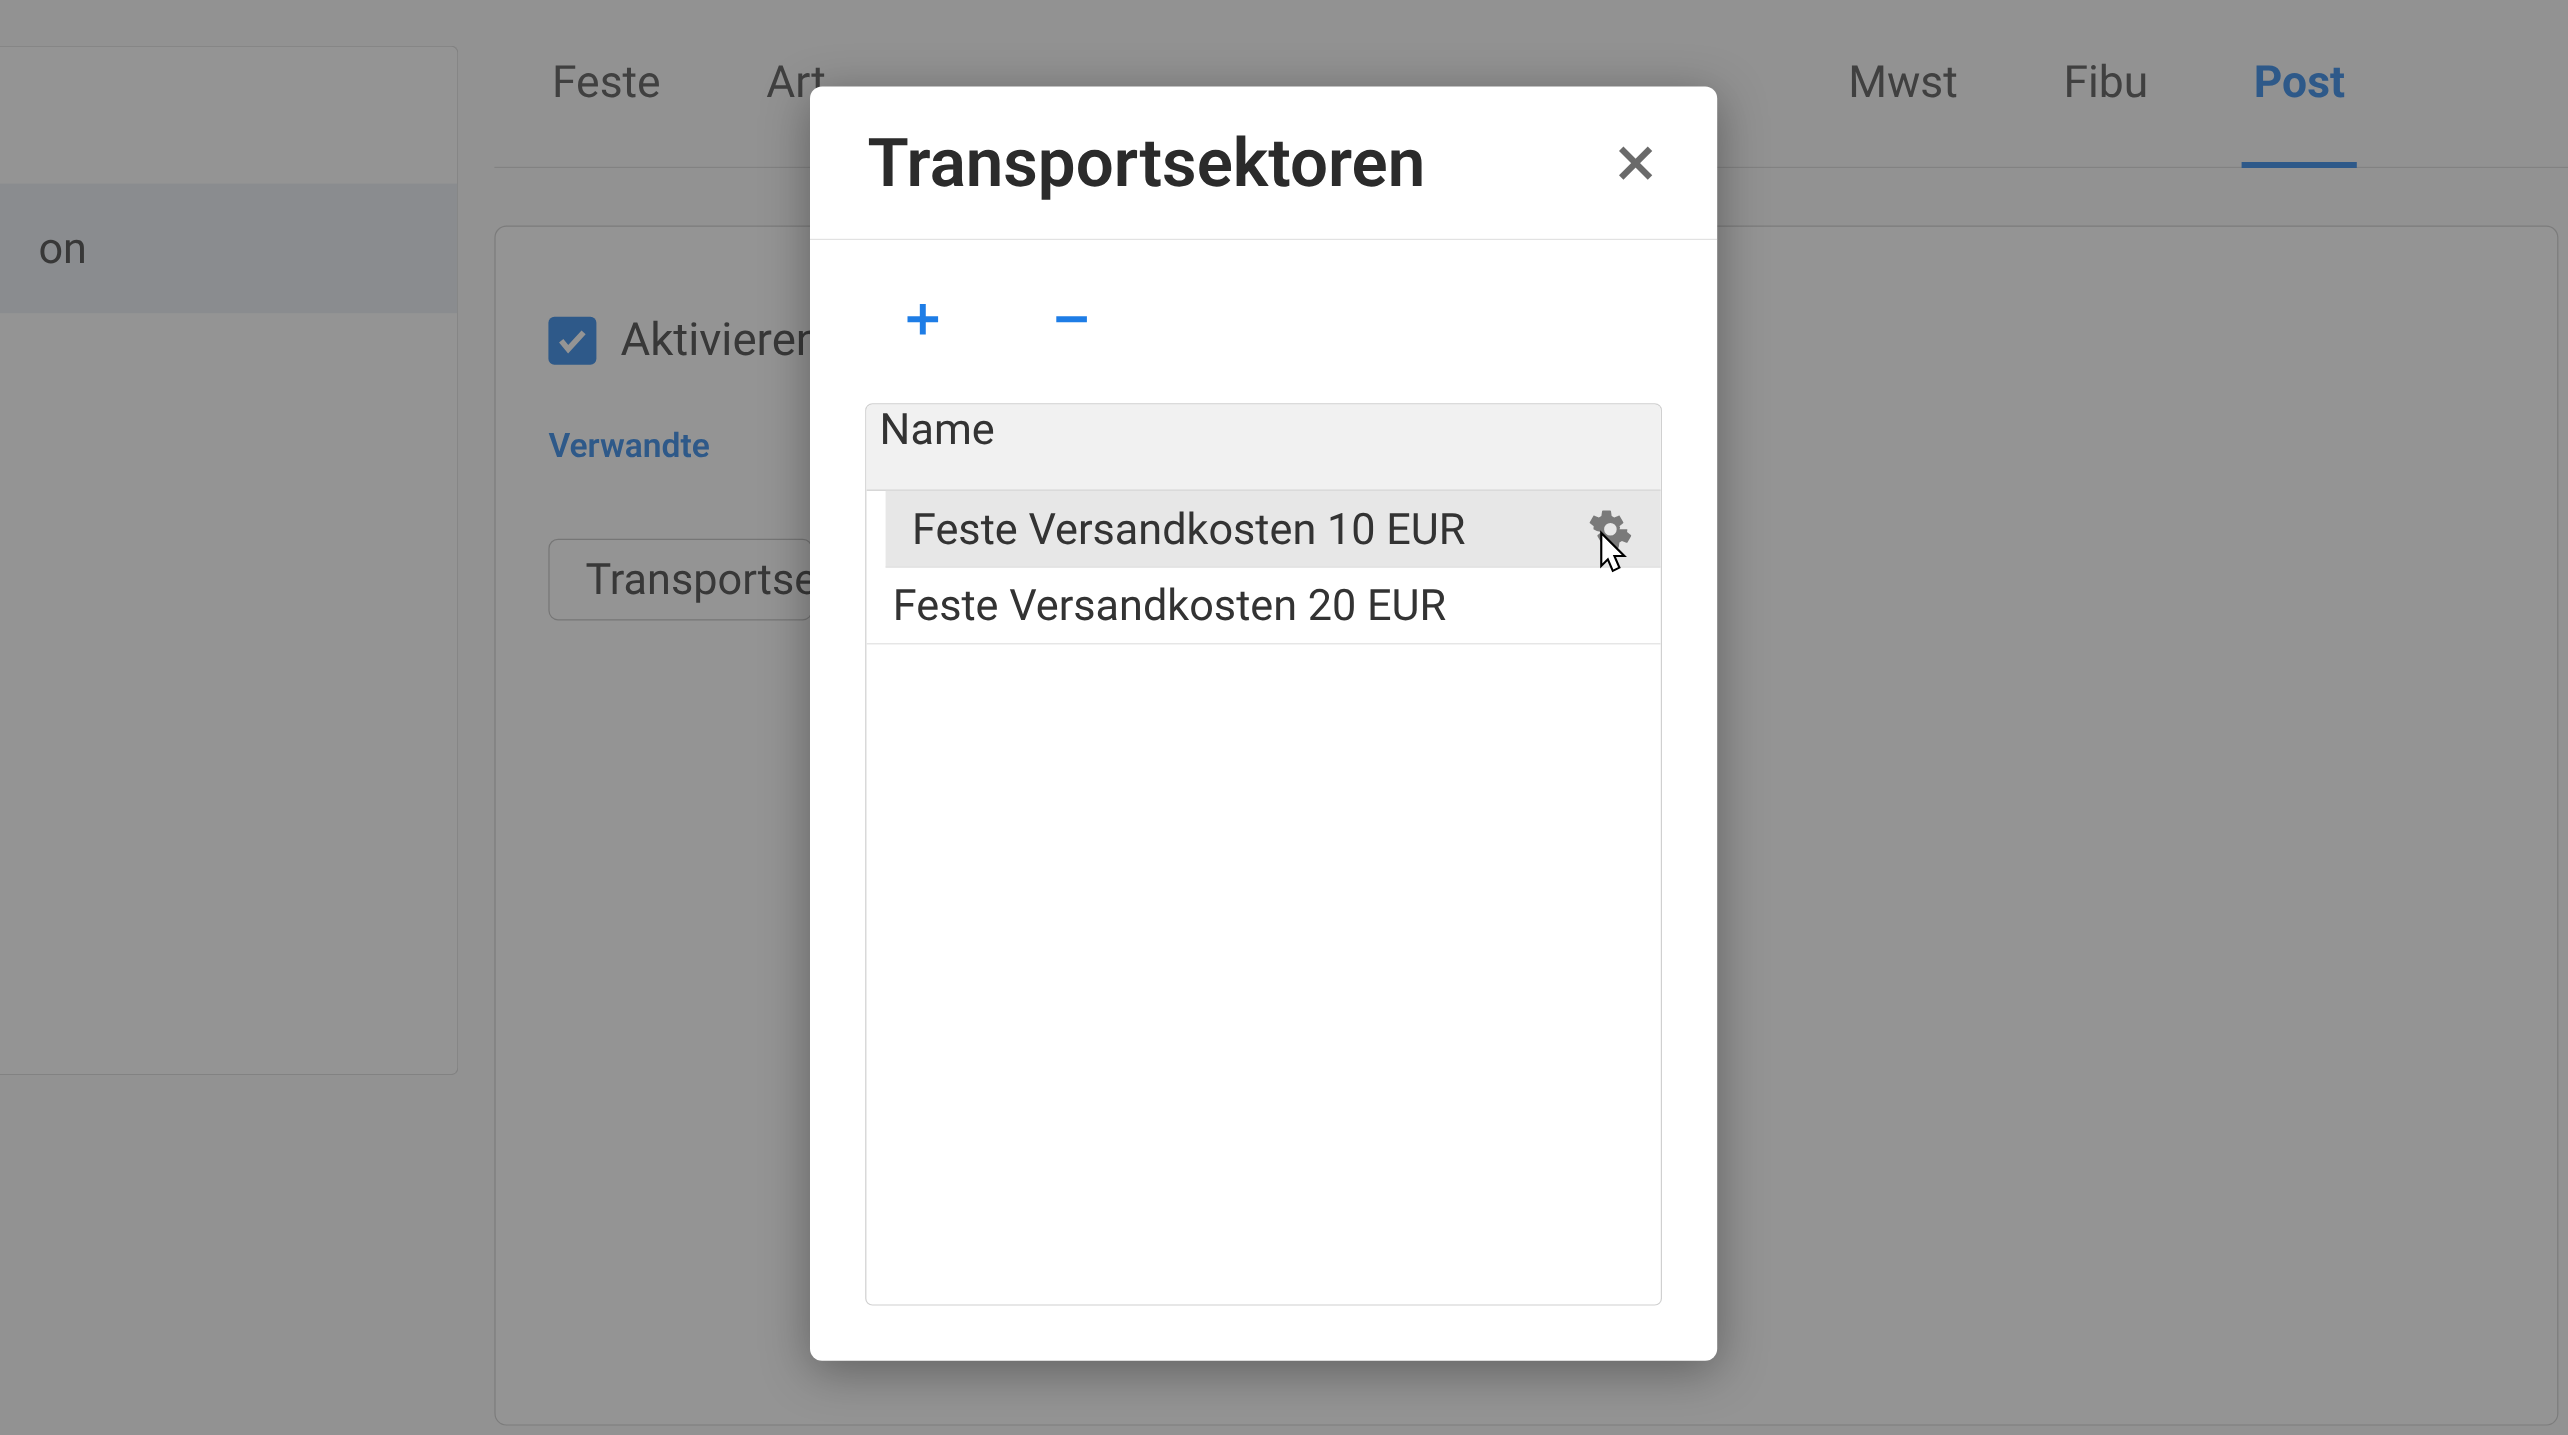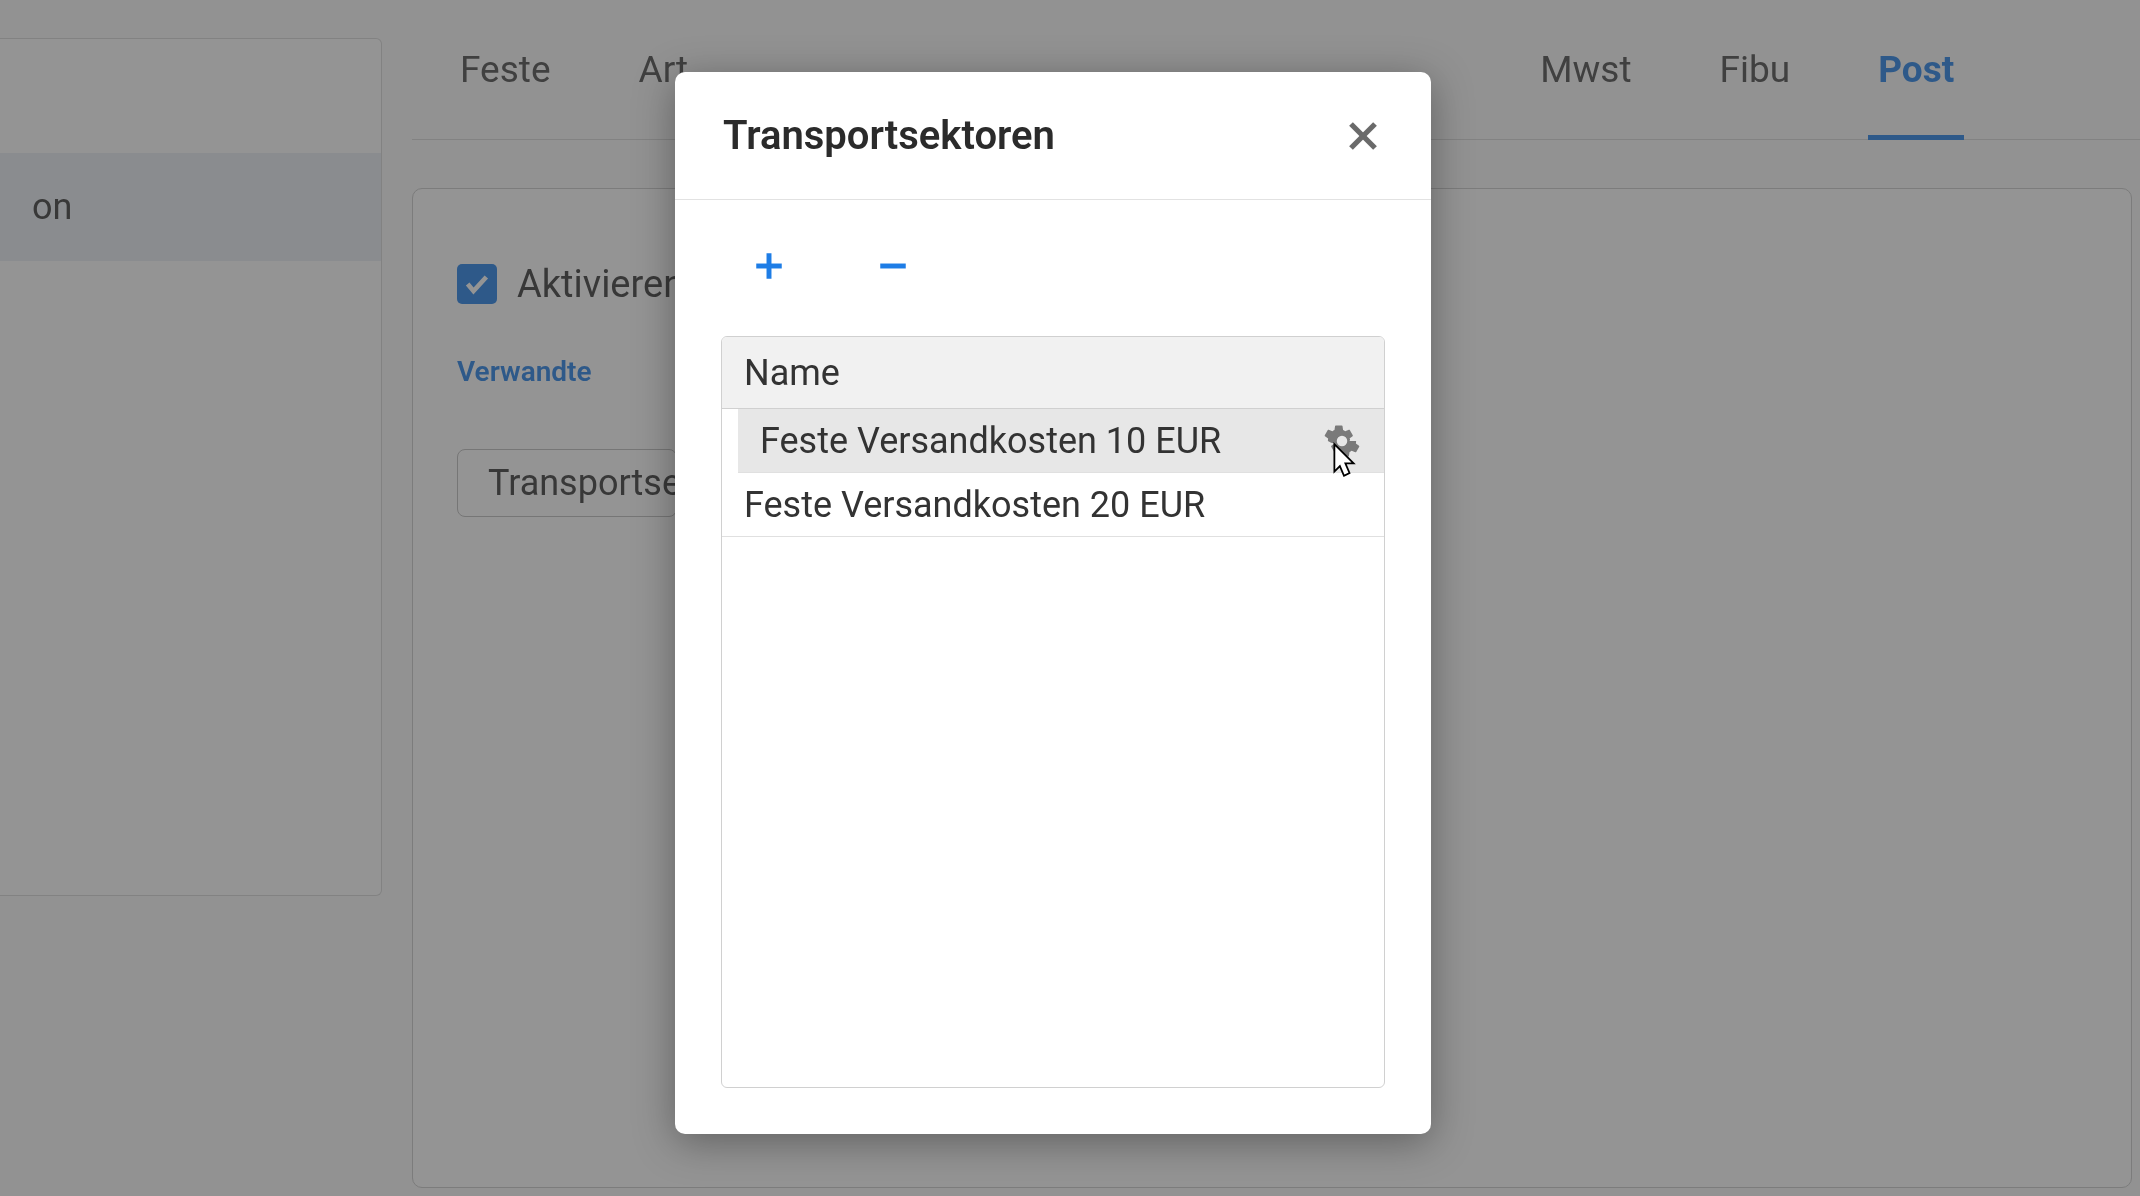--- a/index.html
+++ b/index.html
@@ -193,21 +193,21 @@
   .modal-header {
     height: 128px;
     border-bottom: 1px solid #e2e2e2;
     display: flex;
     align-items: center;
     justify-content: space-between;
     padding: 0 42px 0 48px;
   }
 
   .modal-title {
-    font-size: 40px;
+    font-size: 56px;
     font-weight: 600;
     color: #2b2b2b;
   }
 
   .close-btn {
     width: 52px;
     height: 52px;
     display: flex;
     align-items: center;
     justify-content: center;
@@ -254,22 +254,21 @@
     overflow: hidden;
     display: flex;
     flex-direction: column;
   }
 
   .list-header {
     height: 72px;
     background: #f1f1f1;
     border-bottom: 1px solid #d0d0d0;
     display: flex;
-    align-items: center;
-    padding: 0 22px;
+    padding: 0 11px;
     font-size: 36px;
     color: #333;
   }
 
   .list-row {
     height: 64px;
     border-bottom: 1px solid #e0e0e0;
     display: flex;
     align-items: center;
     padding: 0 22px;

